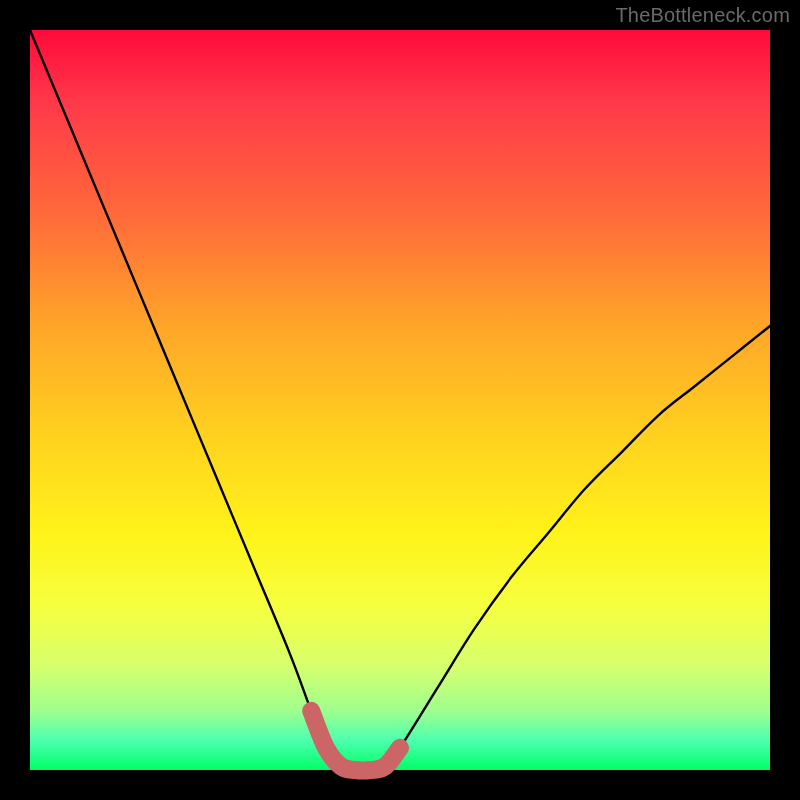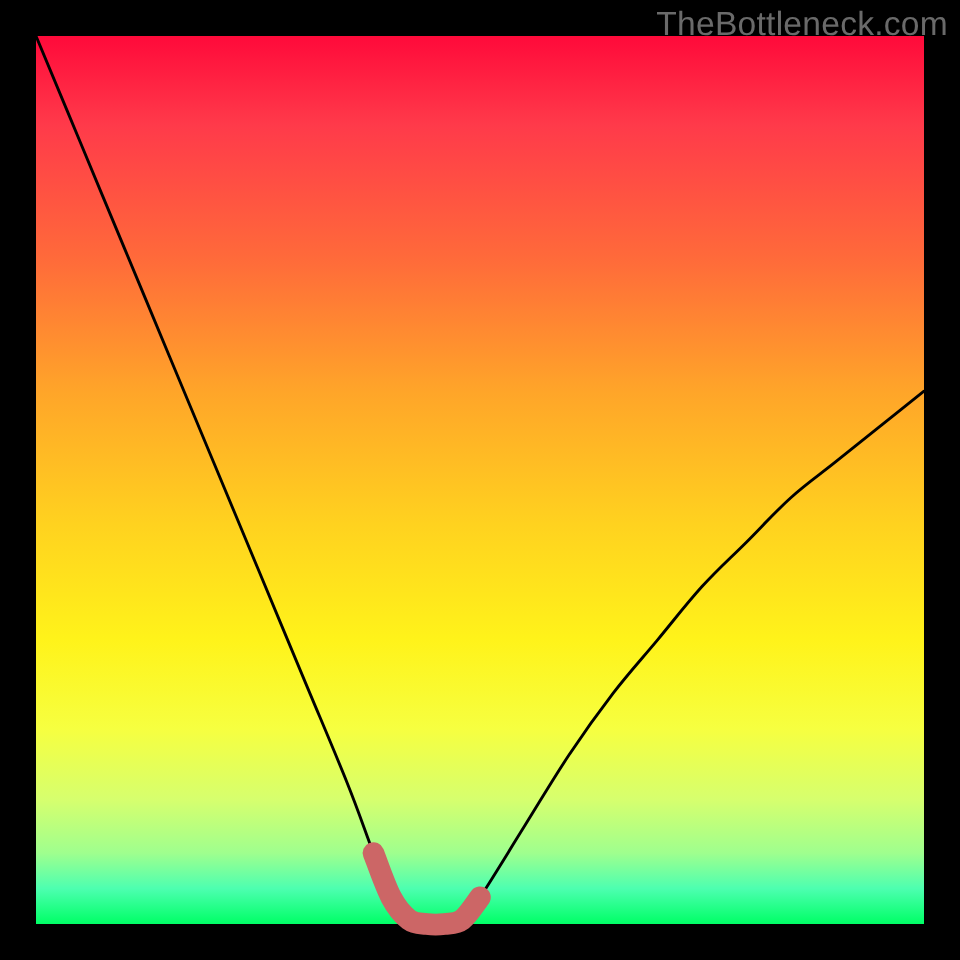--- a/index.html
+++ b/index.html
@@ -28,21 +28,21 @@
       #9fff8e 92%,
       #4dffb0 96%,
       #00ff66 100%
     );
   }
   .watermark {
     position: absolute;
     top: 4px;
     right: 10px;
     font-family: Arial, Helvetica, sans-serif;
-    font-size: 28px;
+    font-size: 20px;
     font-weight: 500;
     color: #6a6a6a;
     letter-spacing: 0.2px;
     user-select: none;
   }
   svg.curve {
     position: absolute;
     left: 0; top: 0;
     width: 740px; height: 740px;
     overflow: visible;

